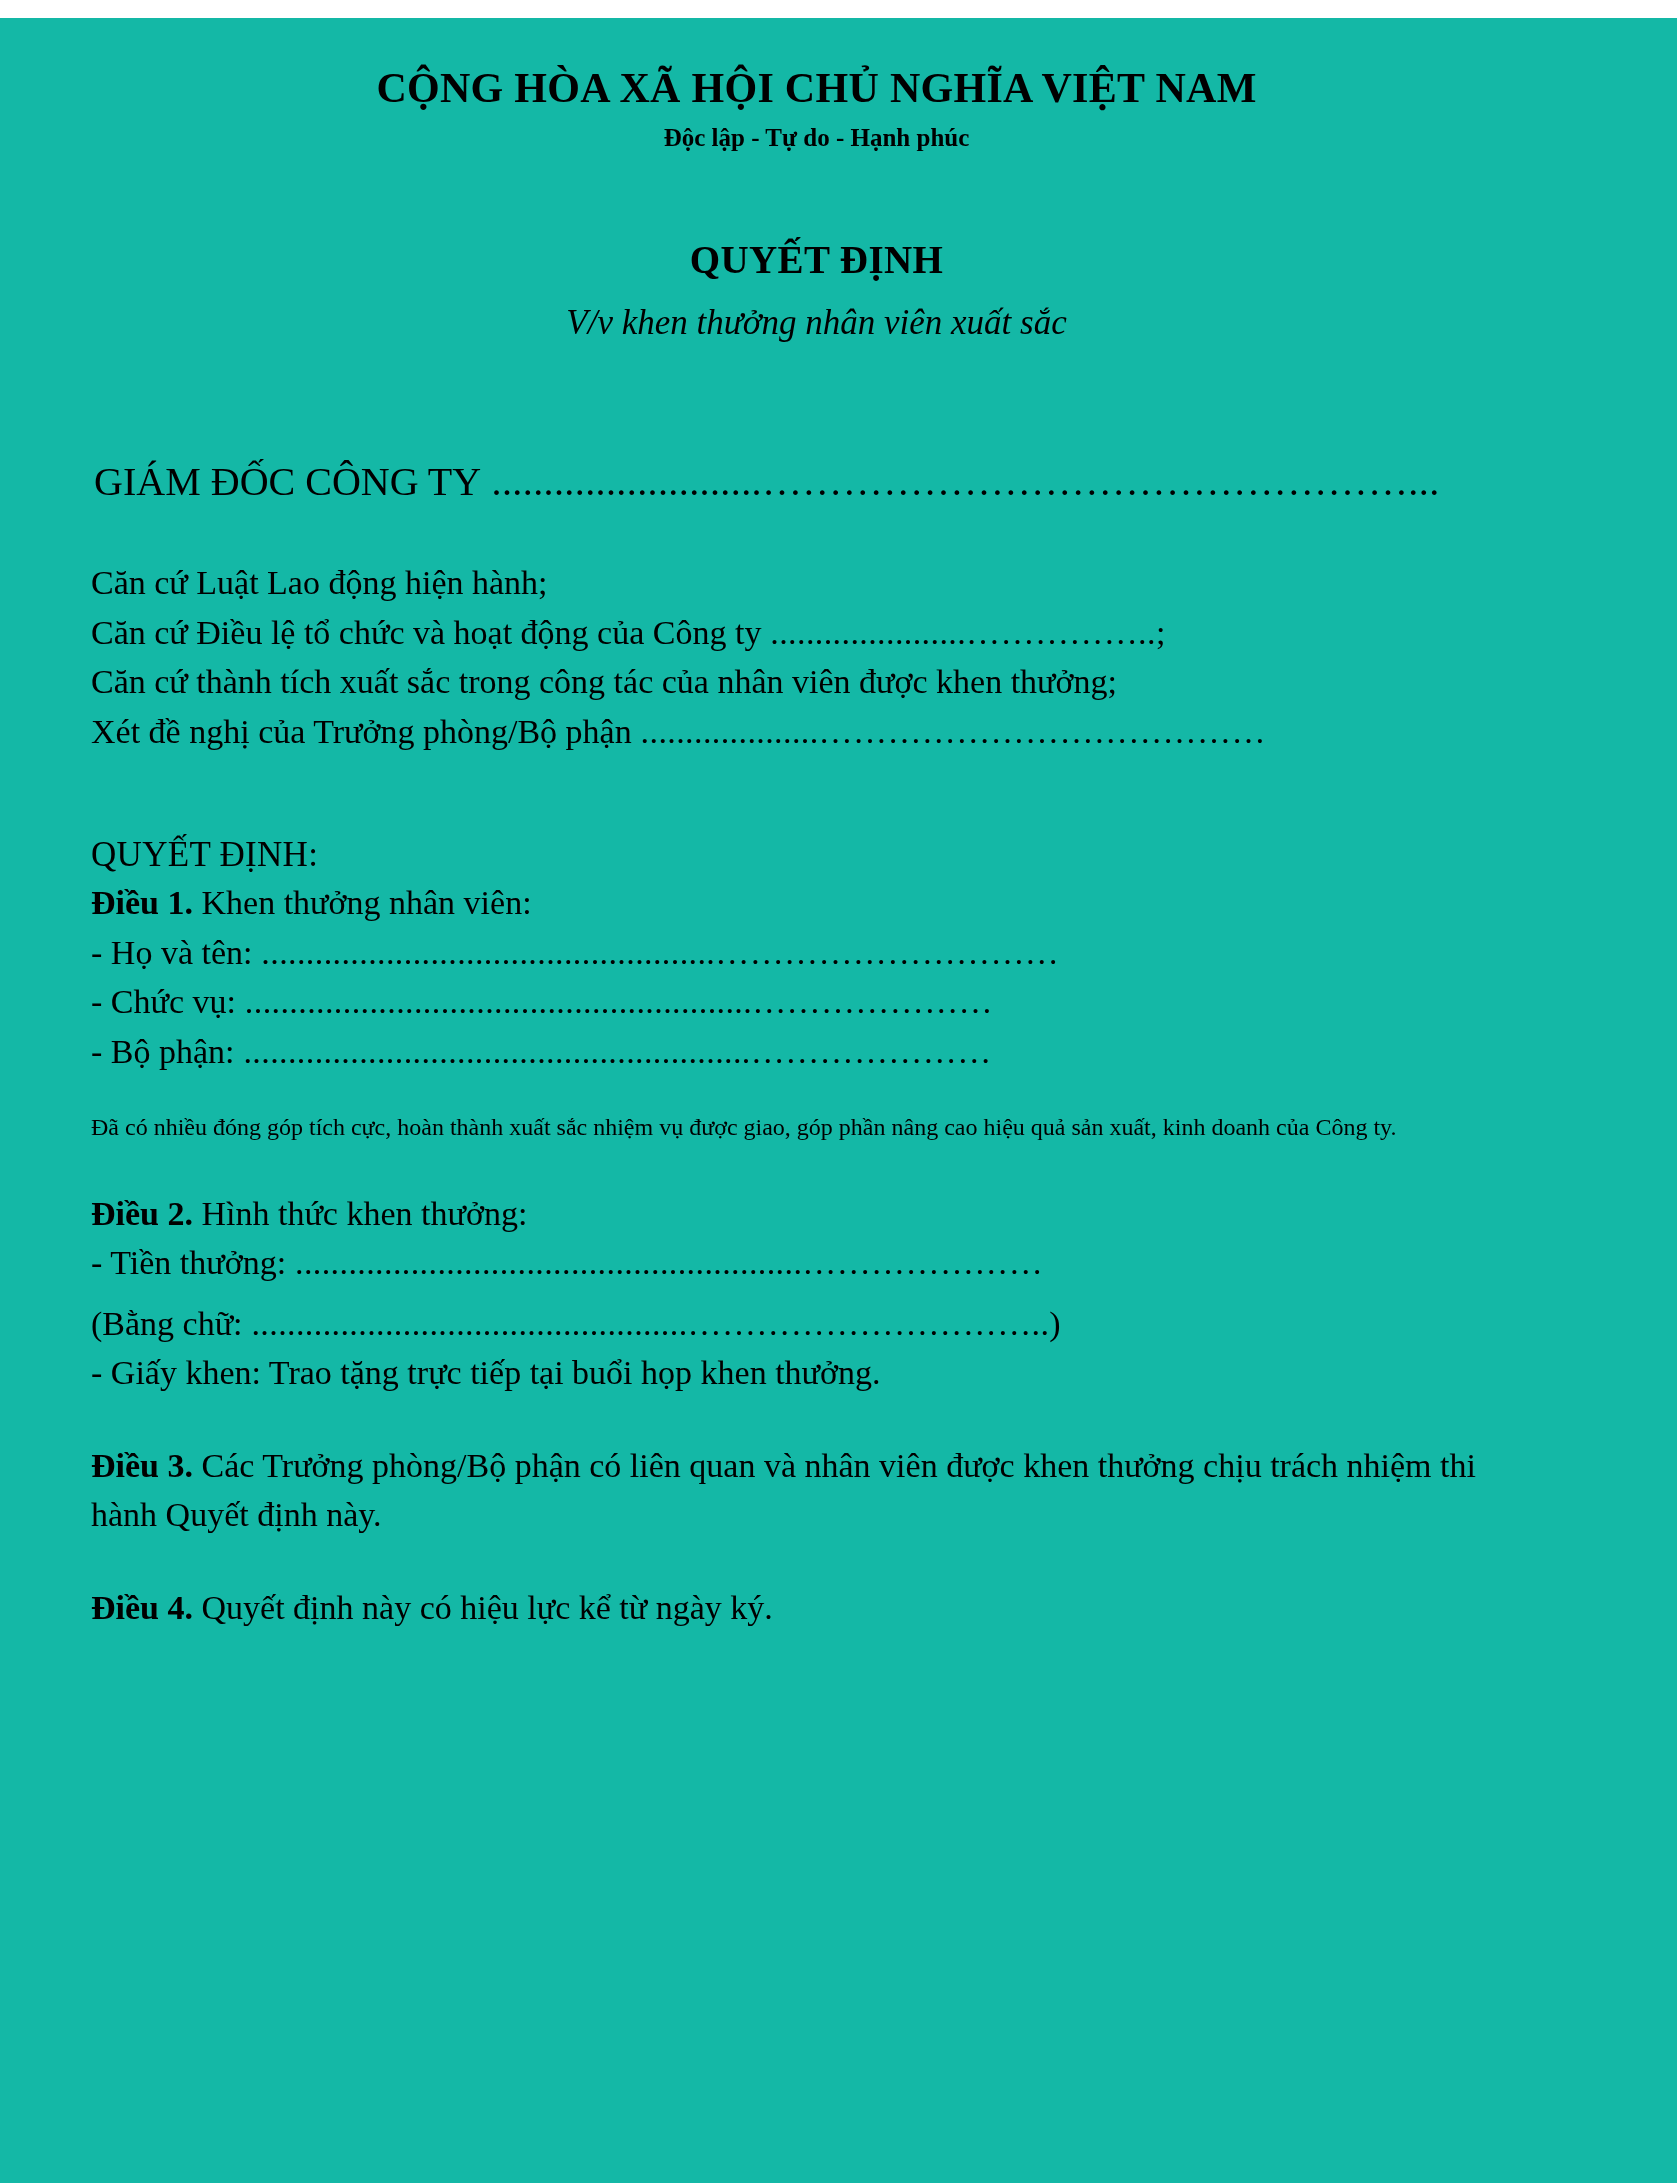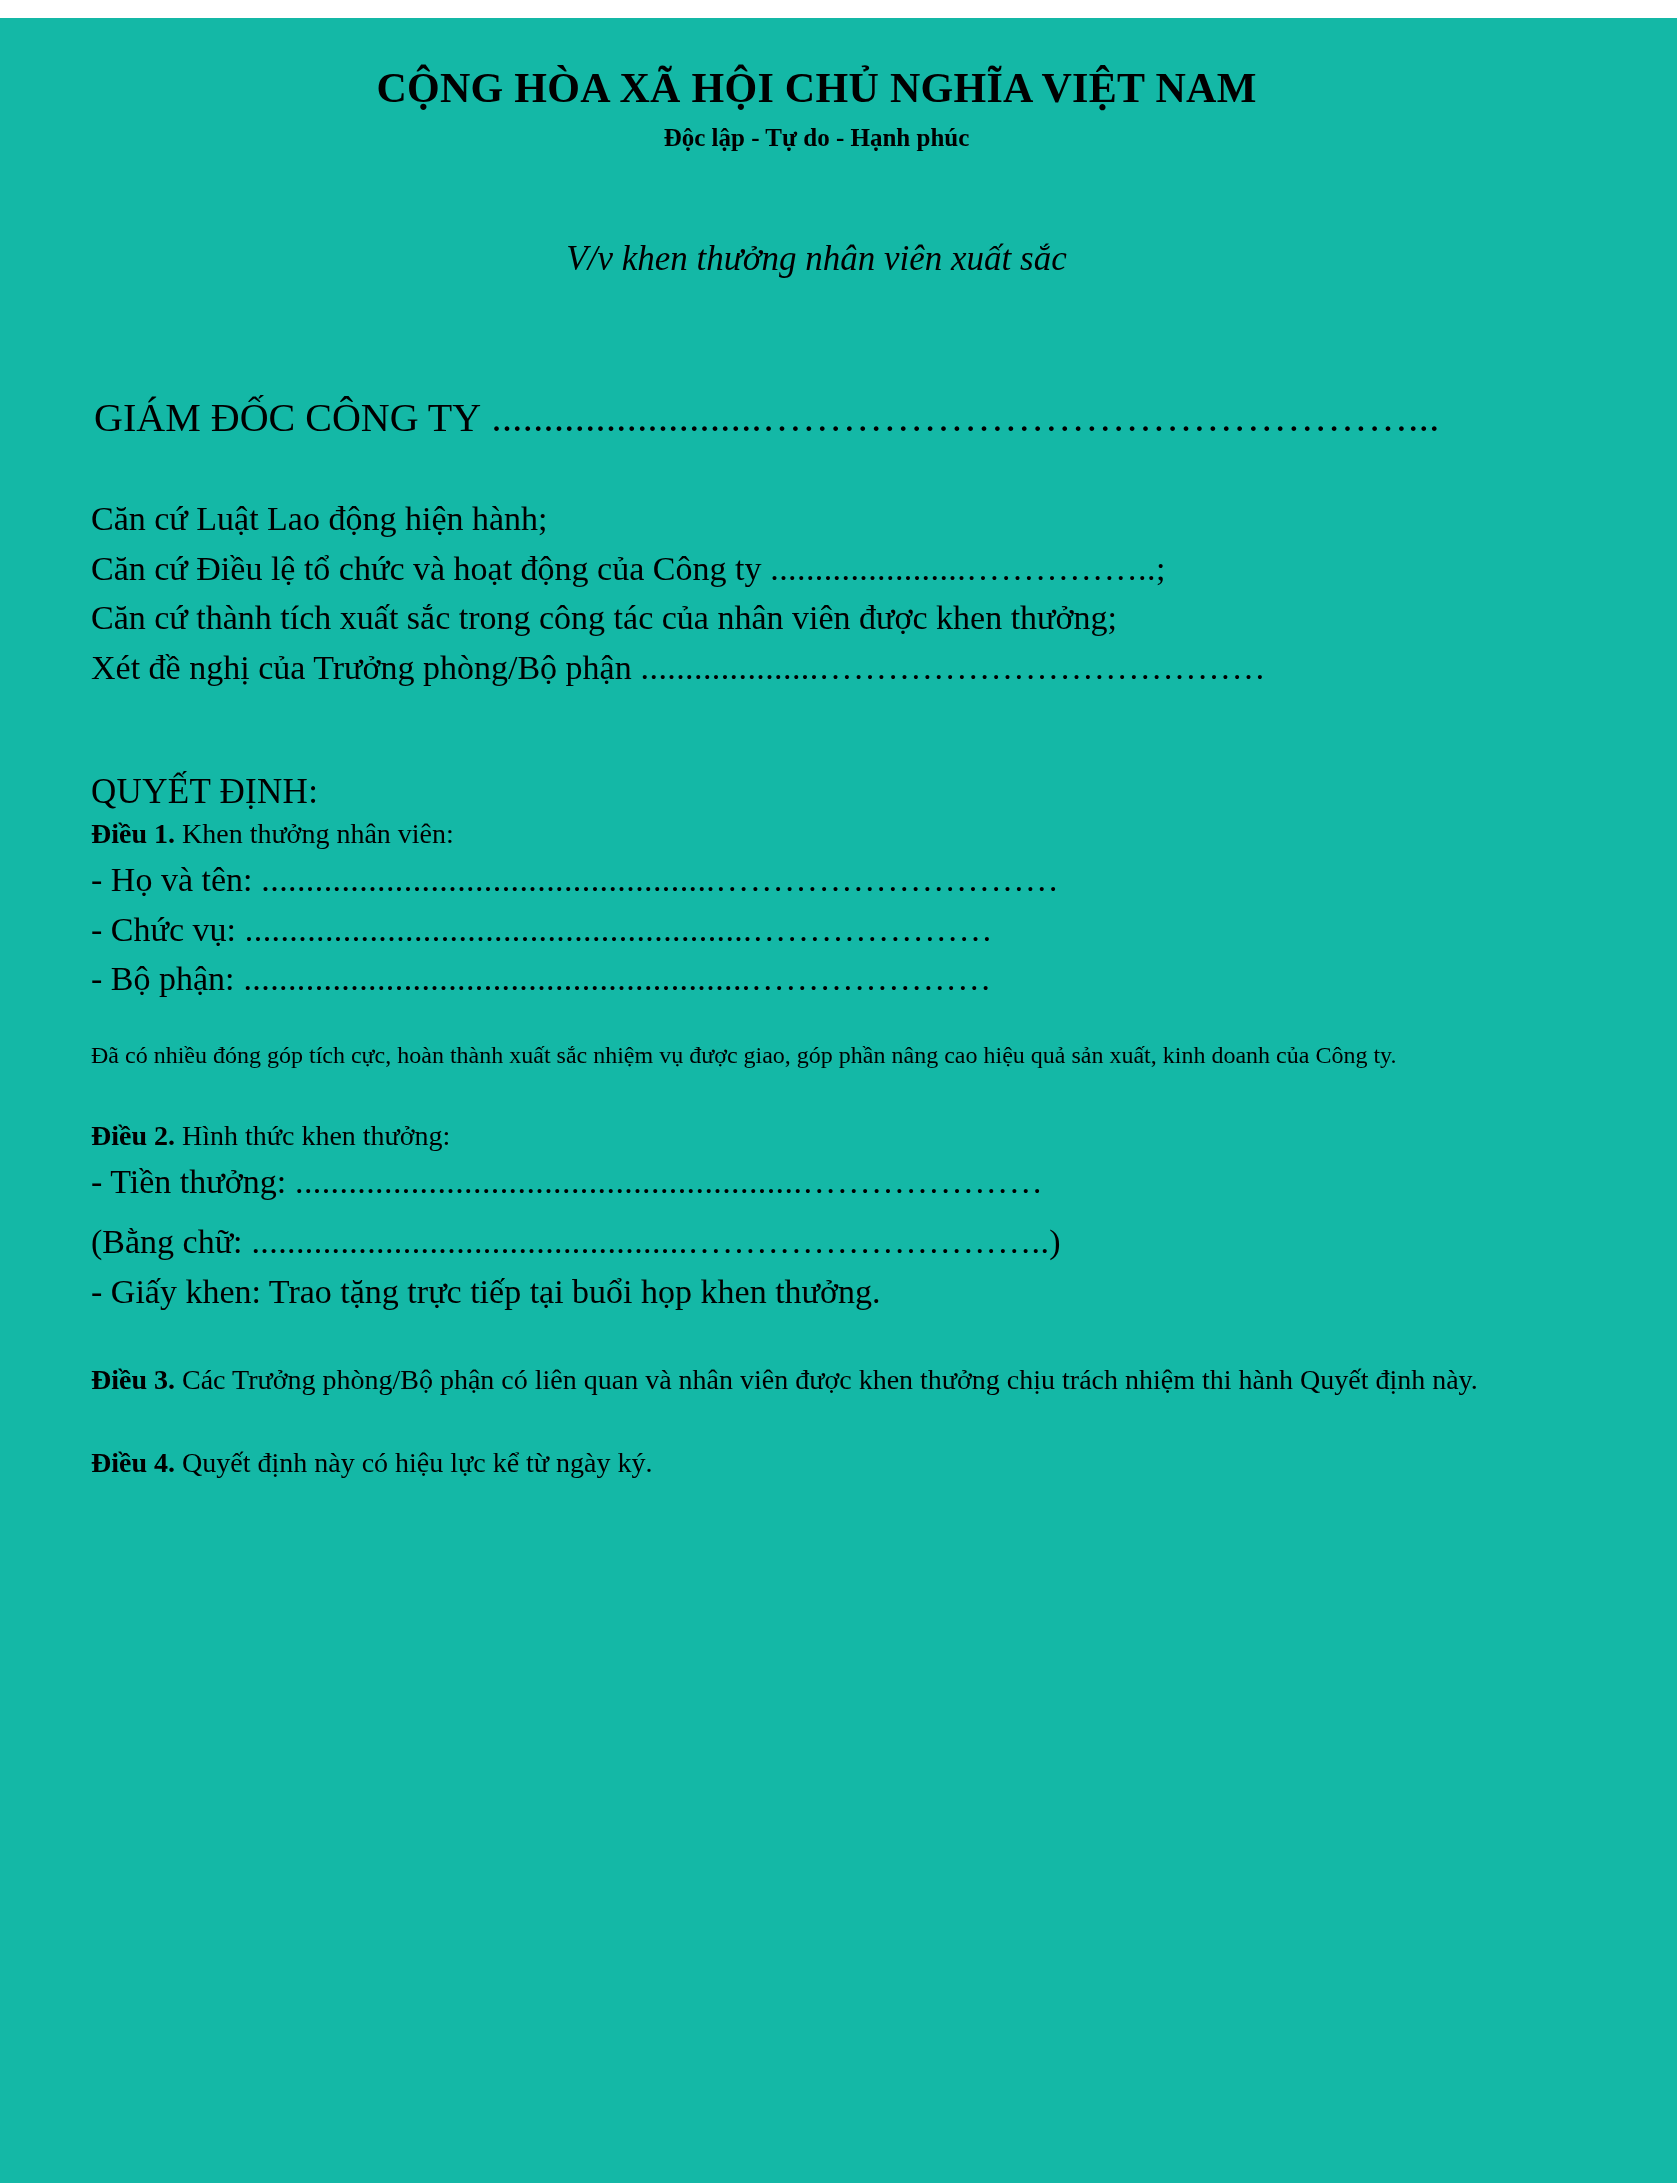--- a/index.html
+++ b/index.html
@@ -104,21 +104,21 @@
   }
 
   .resolution-heading {
     font-weight: normal;
     font-size: 35px;
     line-height: 1.3;
     letter-spacing: 0.3px;
   }
 
   .article {
-    font-size: 28px;
+    font-size: 34px;
     line-height: 1.46;
     margin: 0;
     font-family: Liberation Serif, serif;
   }
 
   .article-label {
     font-weight: bold;
   }
 
   .field-line {
@@ -148,20 +148,21 @@
 <body>
 
 <div class="page">
 
   <header class="national-heading">
     <div class="nation-line">CỘNG HÒA XÃ HỘI CHỦ NGHĨA VIỆT NAM</div>
     <div class="motto-line">Độc lập - Tự do - Hạnh phúc</div>
   </header>
 
   <section class="decision-title-block">
+    <div class="decision-title">QUYẾT ĐỊNH</div>
     <div class="decision-subtitle">V/v khen thưởng nhân viên xuất sắc</div>
   </section>
 
   <section class="body-block">
 
     <div class="issuer-line">
       <span>GIÁM ĐỐC CÔNG TY</span><span class="leader"> ..........................…………………………………………...</span>
     </div>
 
     <div class="basis-block">

